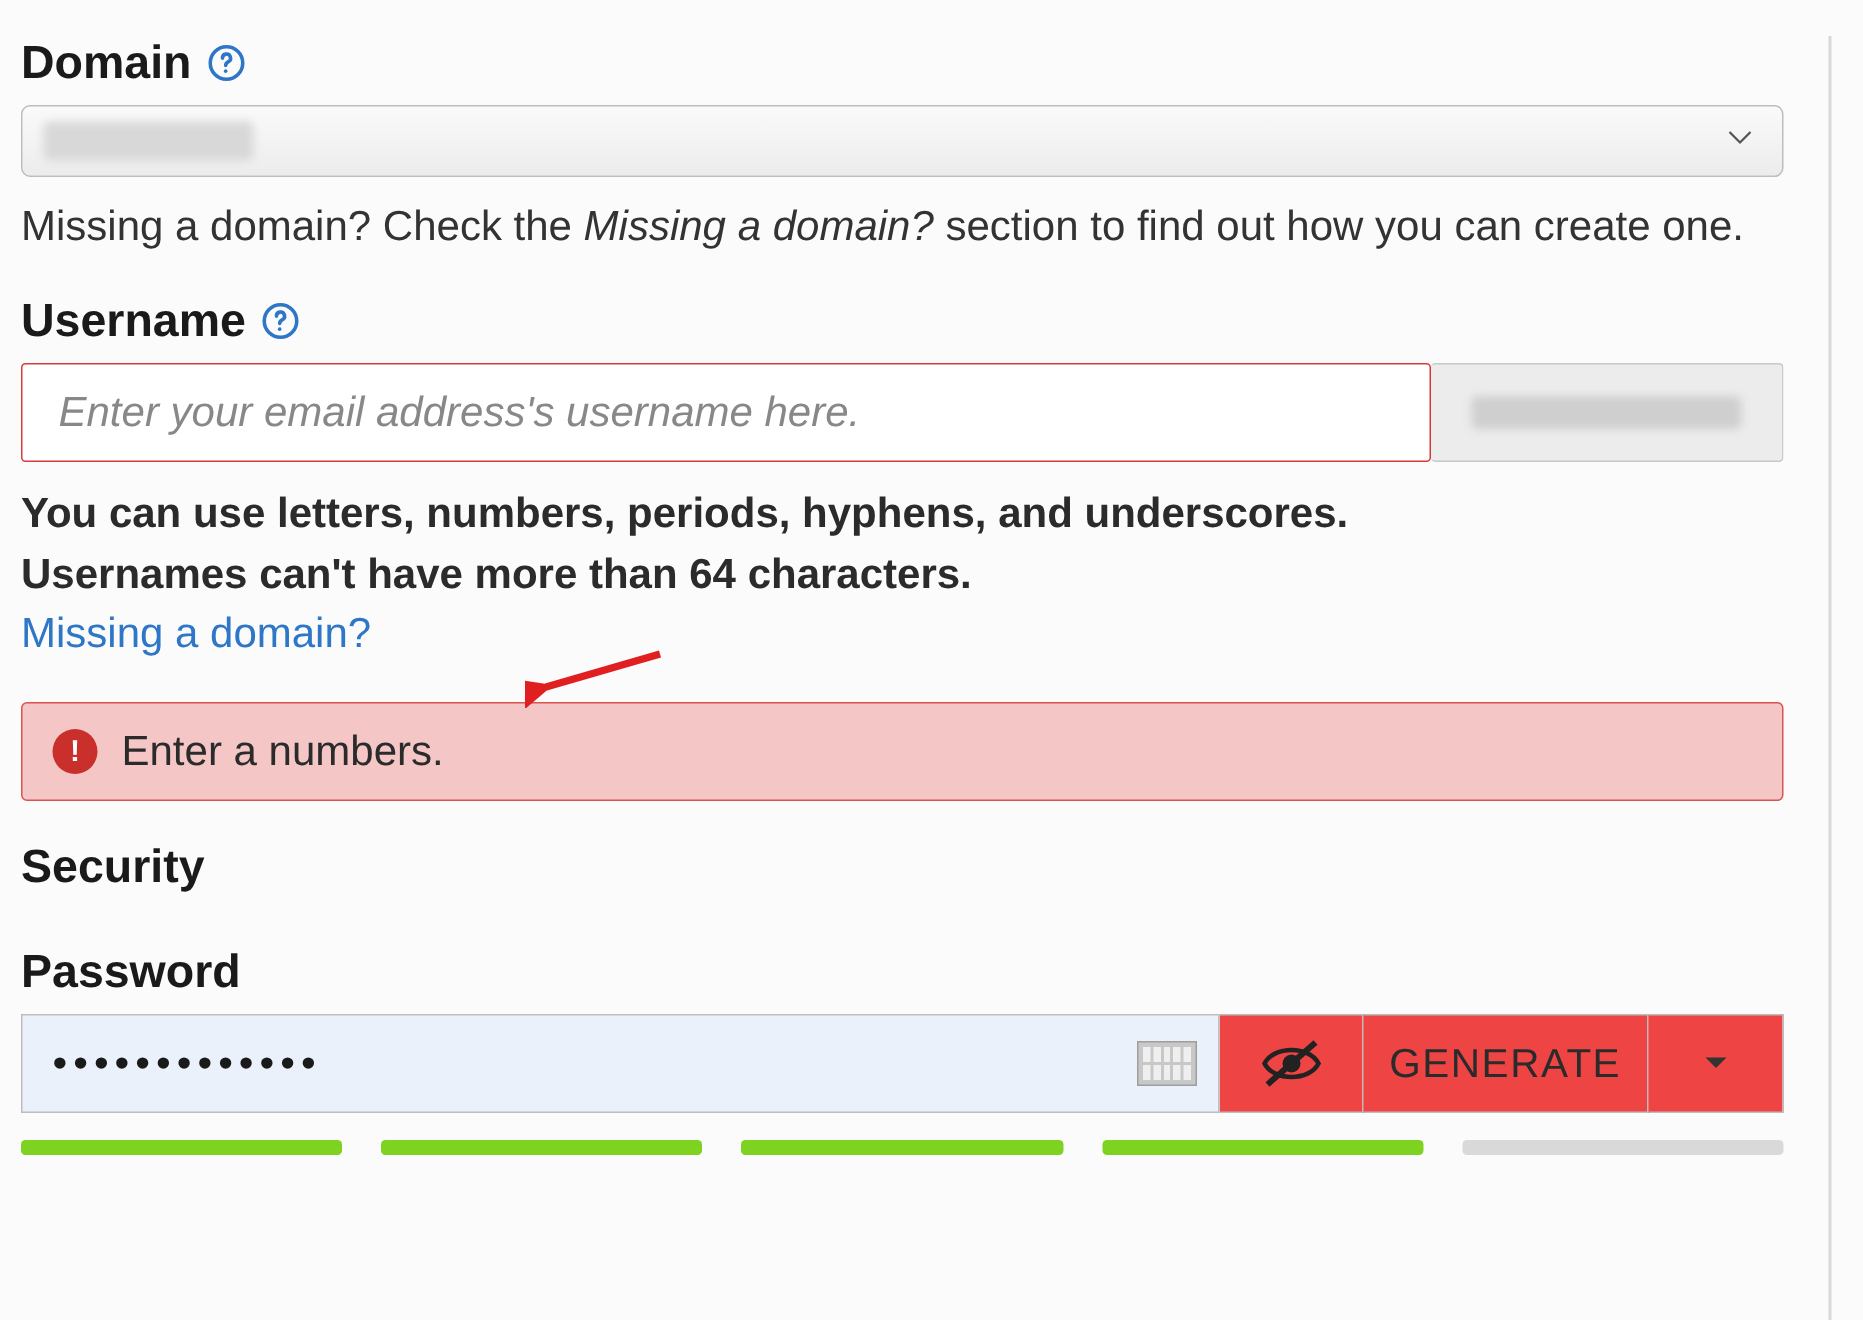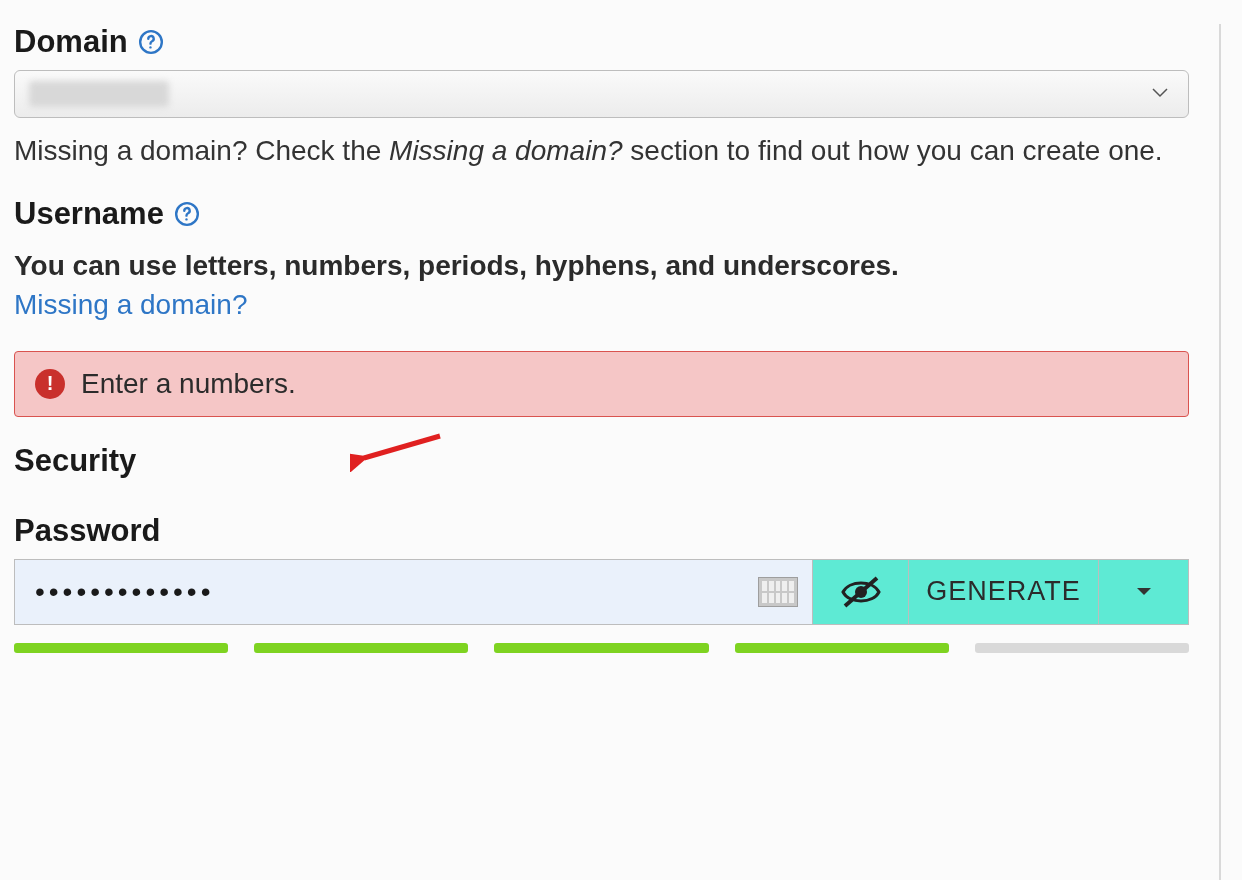--- a/index.html
+++ b/index.html
@@ -176,21 +176,21 @@
   .kbd-icon {
     position:absolute; right:14px; top:50%; transform:translateY(-50%);
     width:40px; height:30px; background:#c8c8c8; border:1px solid #9e9e9e;
     display:grid; grid-template-columns: repeat(5,1fr); grid-template-rows: repeat(2,1fr);
     gap:2px; padding:3px;
   }
   .kbd-icon span { background:#efefef; }
 
   .pw-btn {
     width: 96px; height:66px; border:1px solid #bdbdbd; border-left:none;
-    background:#5eead4; display:flex; align-items:center; justify-content:center;
+    background:#ef4444; display:flex; align-items:center; justify-content:center;
     cursor:pointer;
   }
   .pw-btn.wide { width: 190px; font-size: 27px; letter-spacing: 1px; color:#2b2b2b; }
   .pw-btn.caret-btn { width: 90px; }
 
   
   .strength {
     display:flex; gap:26px; margin-top:18px; width:1175px;
   }
   .strength .seg {
@@ -254,22 +254,29 @@
     <svg class="red-arrow" width="100" height="44">
       <defs>
         <marker id="ah" markerWidth="12" markerHeight="12" refX="2" refY="6" orient="auto">
           <path d="M12 1 L1 6 L12 11 Z" fill="#e02020"></path>
         </marker>
       </defs>
       <line x1="90" y1="8" x2="14" y2="30" stroke="#e02020" stroke-width="5" marker-end="url(#ah)"></line>
     </svg>
   </div>
 
+  <div class="username-row">
+    <input class="username-input" type="text" placeholder="Enter your email address's username here." style="">
+    <div class="domain-suffix">
+      <div class="blur"></div>
+    </div>
+  </div>
 
   <div class="hint-text">You can use letters, numbers, periods, hyphens, and underscores.</div>
+  <div class="hint-text" style="margin-top:2px;">Usernames can't have more than 64 characters.</div>
   <a class="link">Missing a domain?</a>
 
   <div class="alert-error">
     <div class="err-icon">!</div>
     <span>Enter a numbers.</span>
   </div>
 
   
   <div class="section-label" style="">
     <span>Security</span>

